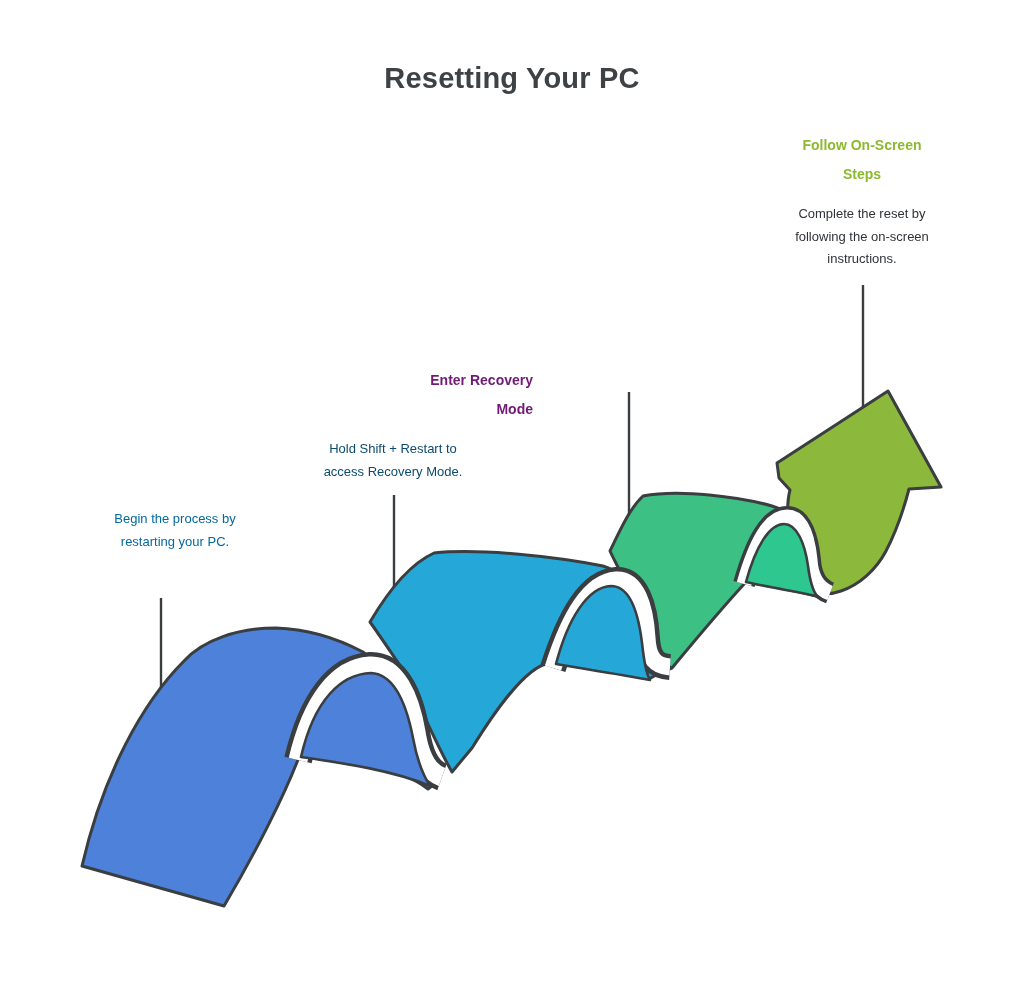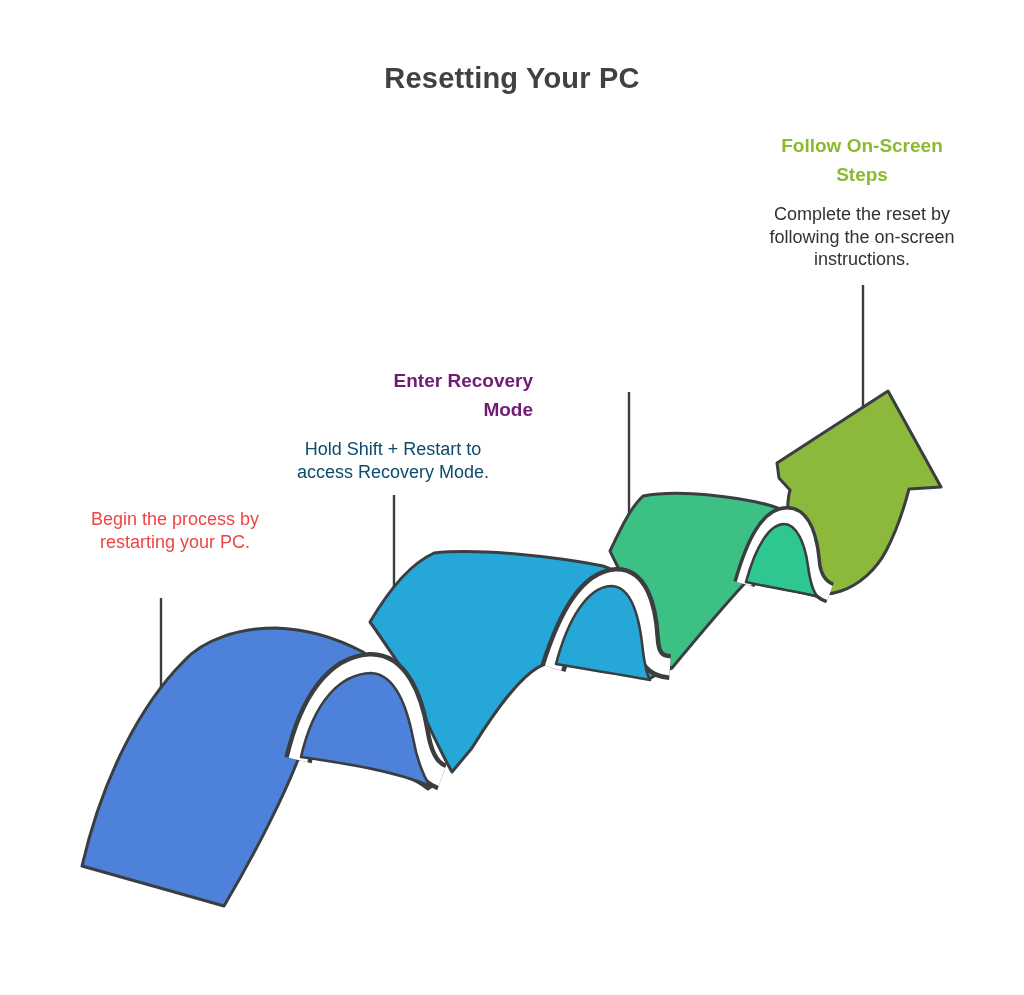--- a/index.html
+++ b/index.html
@@ -25,28 +25,28 @@
     top: 0; left: 0;
     width: 1024px; height: 995px;
   }
   .step {
     position: absolute;
     width: 280px;
     text-align: center;
   }
   .step-title {
     margin: 0;
-    font-size: 19px;
+    font-size: 14px;
     font-weight: 700;
     line-height: 29px;
     white-space: pre-line;
   }
   .step-desc {
     margin: 14px 0 0 0;
-    font-size: 18px;
+    font-size: 13px;
     line-height: 22.5px;
     white-space: pre-line;
   }
   .step-1 { left: 35px;  top: 494px; }
   .step-2 { left: 253px; top: 366px; }
   .step-3 { left: 487px; top: 220px; }
   .step-4 { left: 722px; top: 131px; }
 
   .band { stroke-width: 3; stroke-linejoin: round; }
   .dome { stroke-width: 2.6; stroke-linejoin: round; }
@@ -140,21 +140,21 @@
              C 396 665 410 697 416 732
              C 420 758 428 772 442 777"></path>
     <path class="dome" d="M 301 757
              C 314 700 341 674 371 673
              C 393 674 406 702 413 738
              C 417 760 423 775 430 786
              C 392 770 342 763 301 757 Z" fill="#4d81da" stroke="#3a3e41"></path>
   </svg>
 
   <div class="step step-1">
-    <p class="step-desc" style="color: #ef4444;">Begin the process by
+    <p class="step-desc" style="color: #0369a1;">Begin the process by
 restarting your PC.</p>
   </div>
 
   <div class="step step-2">
     <h2 class="step-title" style="color: #701a75; text-align: right;">Enter Recovery
 Mode</h2>
     <p class="step-desc" style="color: #0c4a6e;">Hold Shift + Restart to
 access Recovery Mode.</p>
   </div>
 

